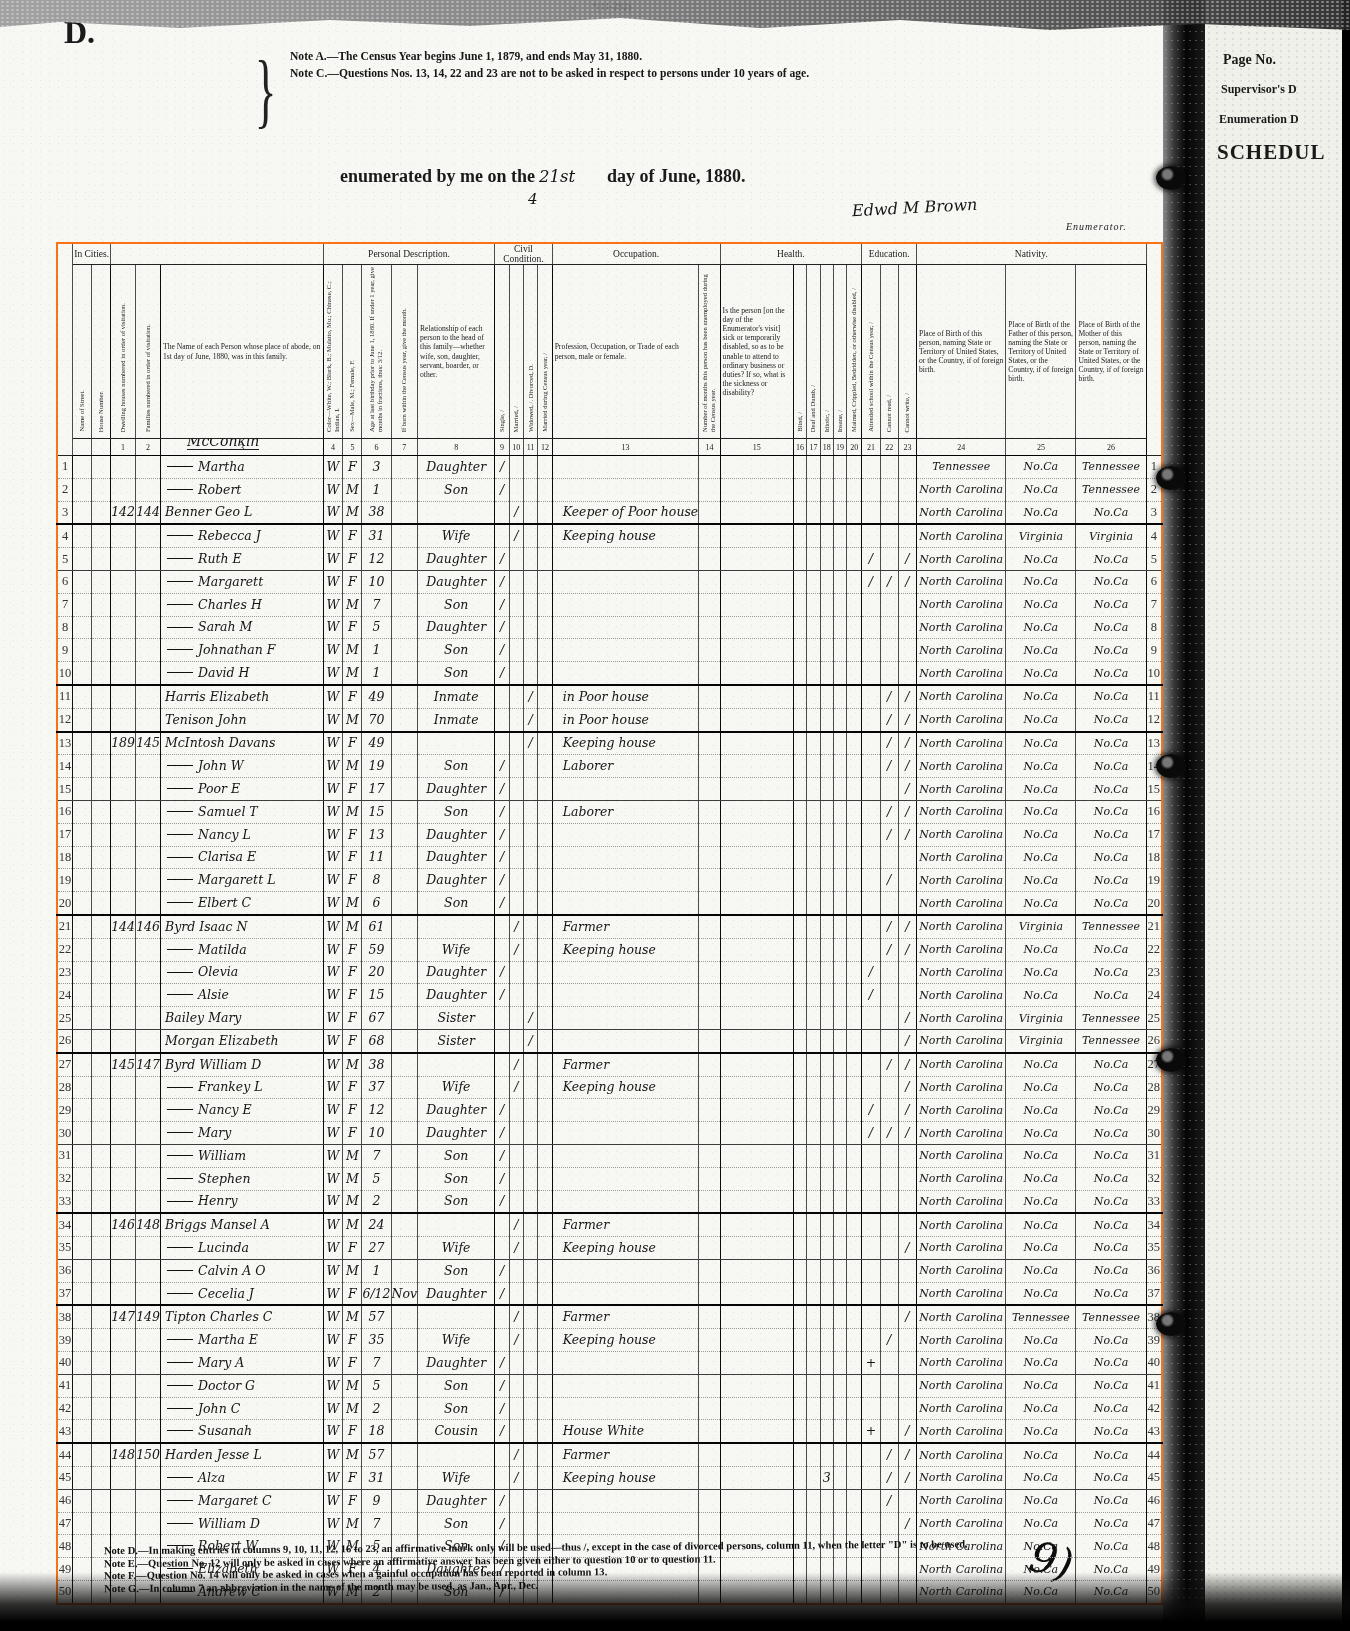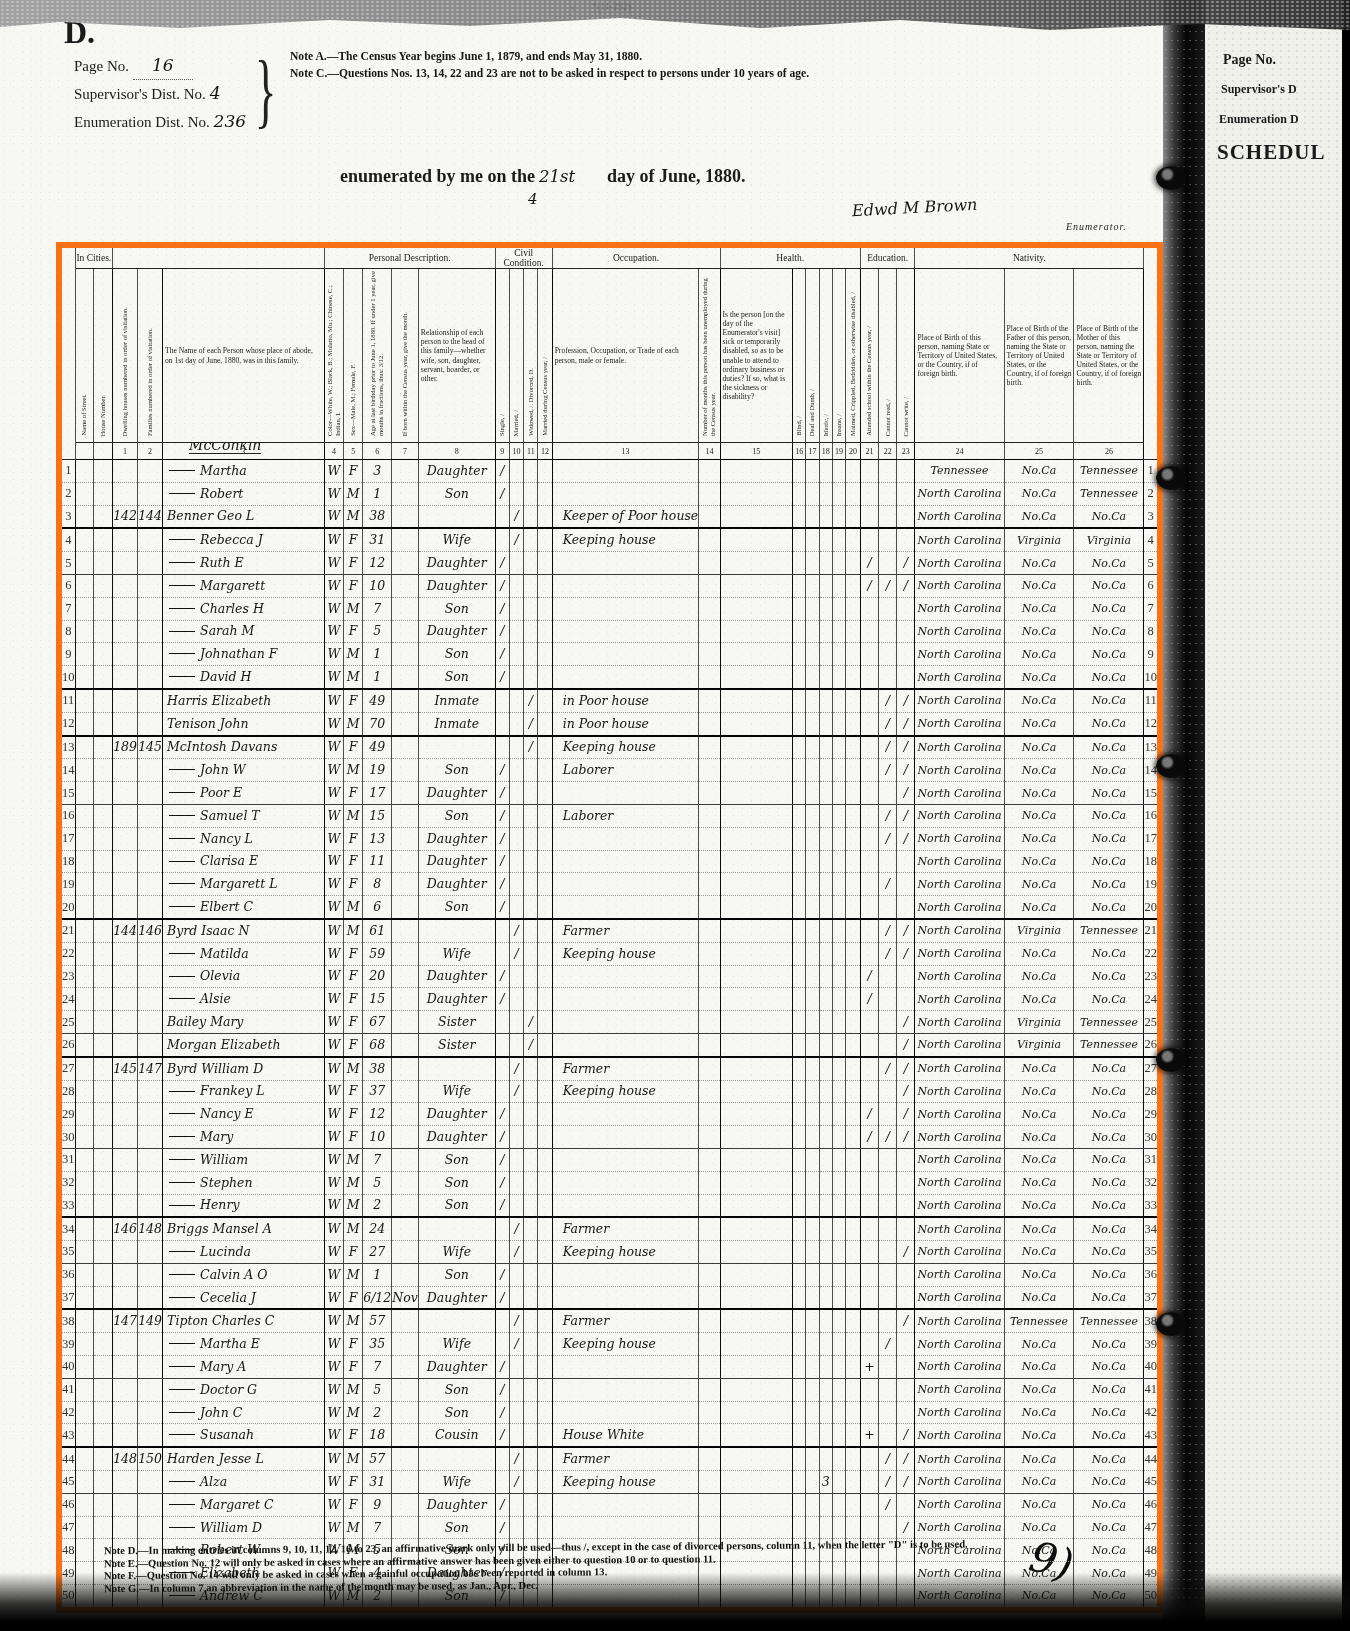--- a/index.html
+++ b/index.html
@@ -44,21 +44,21 @@
   .t-hw{font-size:16.5px}
   .sig{position:absolute;left:852px;top:198px;font-size:16px;transform:rotate(-3deg)}
   .enumlbl{position:absolute;left:1066px;top:221px;font-size:10px;font-style:italic;letter-spacing:1px}
   .stray-x{position:absolute;left:570px;top:2px;font-size:10px;color:#111}
   .stray-code{position:absolute;left:592px;top:1px;font-size:10px;font-weight:bold;color:#101010}
   .stray-4{position:absolute;left:528px;top:190px;font-size:15px}
   .scribble{position:absolute;left:1030px;top:1536px;font-size:42px;transform:rotate(14deg);color:#0c0c0c}
 
   
   table.census{position:absolute;left:56px;top:242px;border-collapse:collapse;table-layout:fixed;
-       border:6px solid #f97316;background:transparent}
+       border:2px solid #f97316;background:transparent}
   .census th,.census td{padding:0;overflow:hidden;border-right:1px solid #4c4c4c}
   .census thead th{border-bottom:1px solid #222;font-weight:normal}
   .census .grp{height:18px;font-size:9.5px;text-align:center;vertical-align:middle;border-bottom:1px solid #222}
   .census .hdr{height:172px;vertical-align:bottom;text-align:center;position:relative}
   .census .hdr.mid{vertical-align:middle}
   .vert{display:inline-block;writing-mode:vertical-rl;transform:rotate(180deg);
        font-size:6.6px;line-height:1.25;max-height:165px;text-align:left;padding:2px 0}
   .hh{font-size:7.6px;line-height:1.2;padding:1px 2px;text-align:left}
   .census .cnum{height:16px;font-size:8px;text-align:center;border-bottom:1.6px solid #000;position:relative}
   .carry{position:absolute;left:26px;top:-6px;font-size:14px;border-bottom:1px solid #222;white-space:nowrap}
@@ -85,28 +85,20 @@
 
   
   .p2txt{position:absolute;font-weight:bold;color:#191919}
 </style>
 </head>
 <body>
 
 <div class="sheet">
   <div class="corner">D.</div>
 
-  <div class="pnblock">
-    <div><span>Page No.</span>
-      <span class="dotted hw">16</span></div>
-    <div><span>Supervisor's Dist. No.</span>
-      <span class="hw">4</span></div>
-    <div><span>Enumeration Dist. No.</span>
-      <span class="hw">236</span></div>
-  </div>
   <div class="brace">}</div>
 
   <div class="notes">
     <div>Note A.—The Census Year begins June 1, 1879, and ends May 31, 1880.</div>
     <div>Note C.—Questions Nos. 13, 14, 22 and 23 are not to be asked in respect to persons under 10 years of age.</div>
   </div>
 
   <div class="titleline2">
     <span class="t-med">enumerated by me on the</span>
     <span class="hw t-hw">21st</span>&nbsp;&nbsp;&nbsp;&nbsp;&nbsp;&nbsp;&nbsp;

